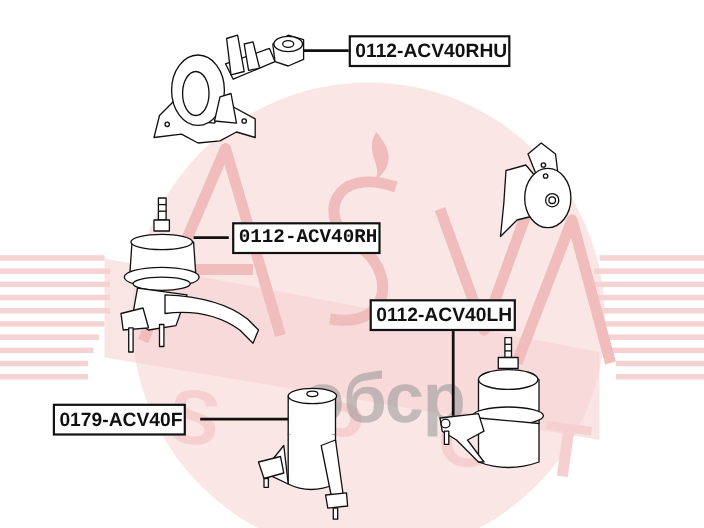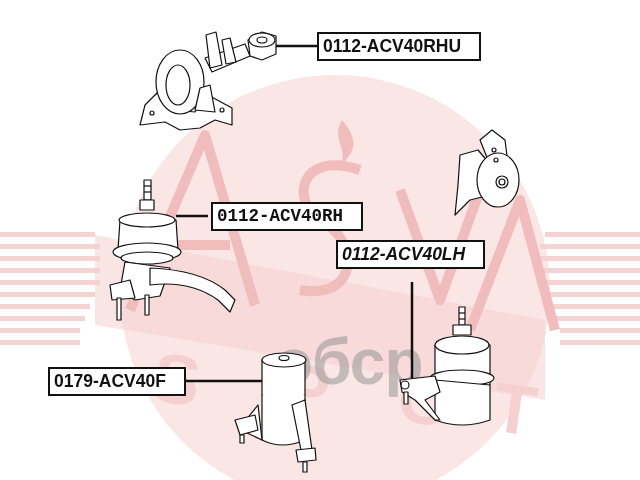--- a/index.html
+++ b/index.html
@@ -11,21 +11,21 @@
   .wm { position: absolute; left: 0; top: 0; width: 640px; height: 480px; }
   .art { position: absolute; left: 0; top: 0; width: 640px; height: 480px; }
   .label {
     position: absolute;
     border: 2.5px solid #111;
     background: #fff;
     font-family: "Liberation Sans", sans-serif;
     font-weight: bold;
     font-size: 17.5px;
     line-height: 20px;
-    padding: 2px 18px 2px 4px;
+    padding: 2px 1px 2px 4px;
     color: #111;
     white-space: nowrap;
     box-sizing: border-box;
     height: 29px;
   }
   .ob {
     position: absolute; left: 274px; top: 325px;
     font-family: "Liberation Sans", sans-serif;
     font-size: 64px; font-weight: bold; letter-spacing: -1px;
     color: rgba(150,150,150,0.55);
@@ -155,14 +155,14 @@
       <path d="M292,405 L305,400 L312,450 L302,455 Z"></path>
       <path d="M296,450 L315,448 L316,460 L298,462 Z"></path>
       <rect x="303" y="462" width="4" height="10"></rect>
     </g>
     <line x1="182" y1="381" x2="262" y2="381" stroke="#111" stroke-width="2.5"></line>
   </g>
 </svg>
 
 <div class="label" style="left:317px; top:32px;">0112-ACV40RHU</div>
 <div class="label" style="left:211px; top:202px;font-family:Liberation Mono, monospace;">0112-ACV40RH</div>
-<div class="label" style="left:336px; top:240px;font-style:italic;">0112-ACV40LH</div>
+<div class="label" style="left:336px; top:272px;">0112-ACV40LH</div>
 <div class="label" style="left:48px; top:367px;">0179-ACV40F</div>
 
 </body></html>

